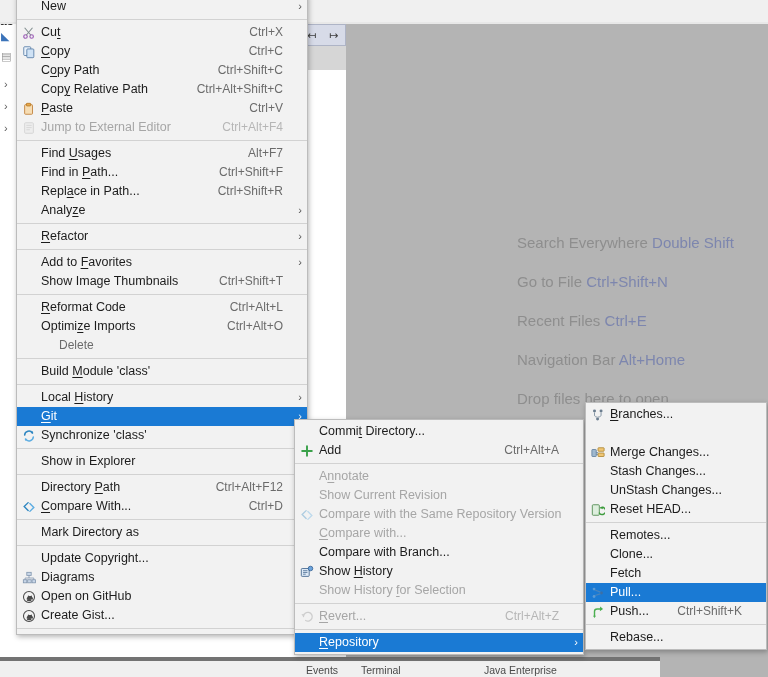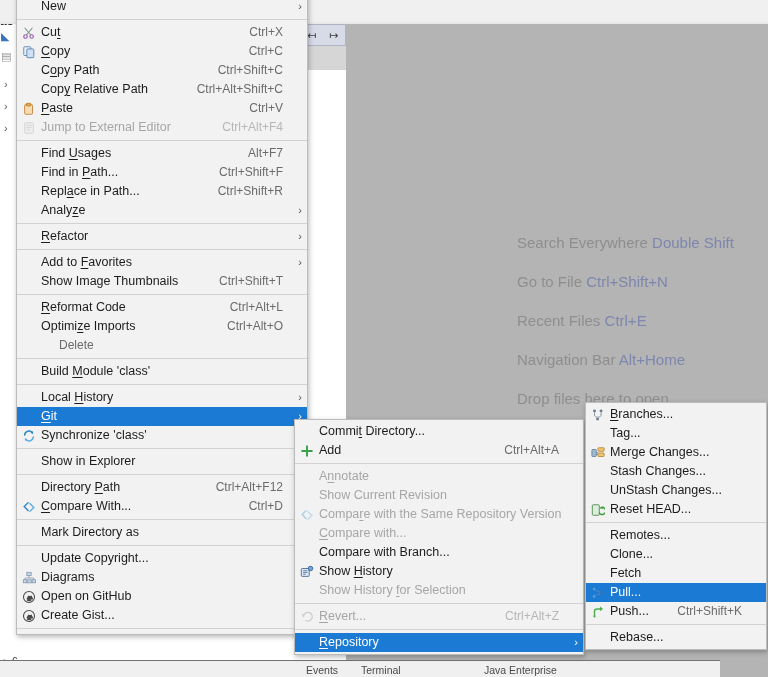--- a/index.html
+++ b/index.html
@@ -19,21 +19,21 @@
   .ide-lefttabs{position:absolute;left:300px;top:24px;width:46px;height:22px;background:#d7dbe8;border:1px solid #aeb4c6;box-sizing:border-box;}
   .ide-lefttabs .ic{position:absolute;top:4px;width:13px;height:13px;color:#3c3c3c;font-size:11px;line-height:13px;text-align:center;}
   .ide-secondstrip{position:absolute;left:300px;top:46px;width:46px;height:24px;background:#d6d6d6;border-bottom:1px solid #bdbdbd;}
   .ide-whitecol{position:absolute;left:300px;top:70px;width:46px;height:607px;background:#ffffff;}
   .ide-editorpane{position:absolute;left:346px;top:46px;width:422px;height:631px;background:#b4b4b4;}
 
   .hints{position:absolute;left:517px;top:232px;width:252px;}
   .hint{height:39px;line-height:22px;font-size:15px;color:#8e8e8e;white-space:nowrap;}
   .hint .k{color:#7d86ae;}
 
-  .ide-statusbar{position:absolute;left:0;bottom:0;width:720px;height:16px;background:#f0f0f0;border-top:1px solid #737373;}
+  .ide-statusbar{position:absolute;left:0;bottom:0;width:660px;height:16px;background:#f0f0f0;border-top:4px solid #737373;}
   .statusitem{position:absolute;bottom:1px;font-size:10.5px;color:#4a4a4a;white-space:nowrap;}
 
   .ide-leftglyph{position:absolute;font-size:11px;color:#5b5b5b;}
 
   
   .menu{
     position:absolute;
     background:#f2f2f2;
     border:1px solid #bcbcbc;
     box-shadow:1px 2px 5px rgba(0,0,0,.28);
@@ -469,21 +469,20 @@
           <circle cx="7.5" cy="12.5" r="1.7" fill="#6b7d8f"></circle>
           <path d="M4 5.2v3c0 1.5 1.5 2 3.5 2.2M11.5 5.2v3c0 1.5-1.5 2-3.5 2.2" fill="none" stroke="#8596a6" stroke-width="1.1"></path>
         </svg>
       </span>
       <span class="lbl"><span class="und">B</span>ranches...</span>
       <span class="acc"></span>
       <span class="arw"></span>
     </div>
     <div class="mi">
       <span class="ico"></span>
-      <span class="lbl">Tag...</span>
       <span class="acc"></span>
       <span class="arw"></span>
     </div>
     <div class="mi">
       <span class="ico">
         <svg width="14" height="14" viewBox="0 0 16 16" class="svgi">
           <rect x="1" y="4" width="5" height="8" rx=".7" fill="#9fb8cf" stroke="#5c7b98" stroke-width=".9"></rect>
           <rect x="8" y="2" width="7" height="4" rx=".7" fill="#f0c674" stroke="#a8822c" stroke-width=".9"></rect>
           <rect x="8" y="8" width="7" height="4" rx=".7" fill="#f0c674" stroke="#a8822c" stroke-width=".9"></rect>
           <path d="M6 7.5h2M6 9.5h2" stroke="#5c7b98" stroke-width=".9"></path>

